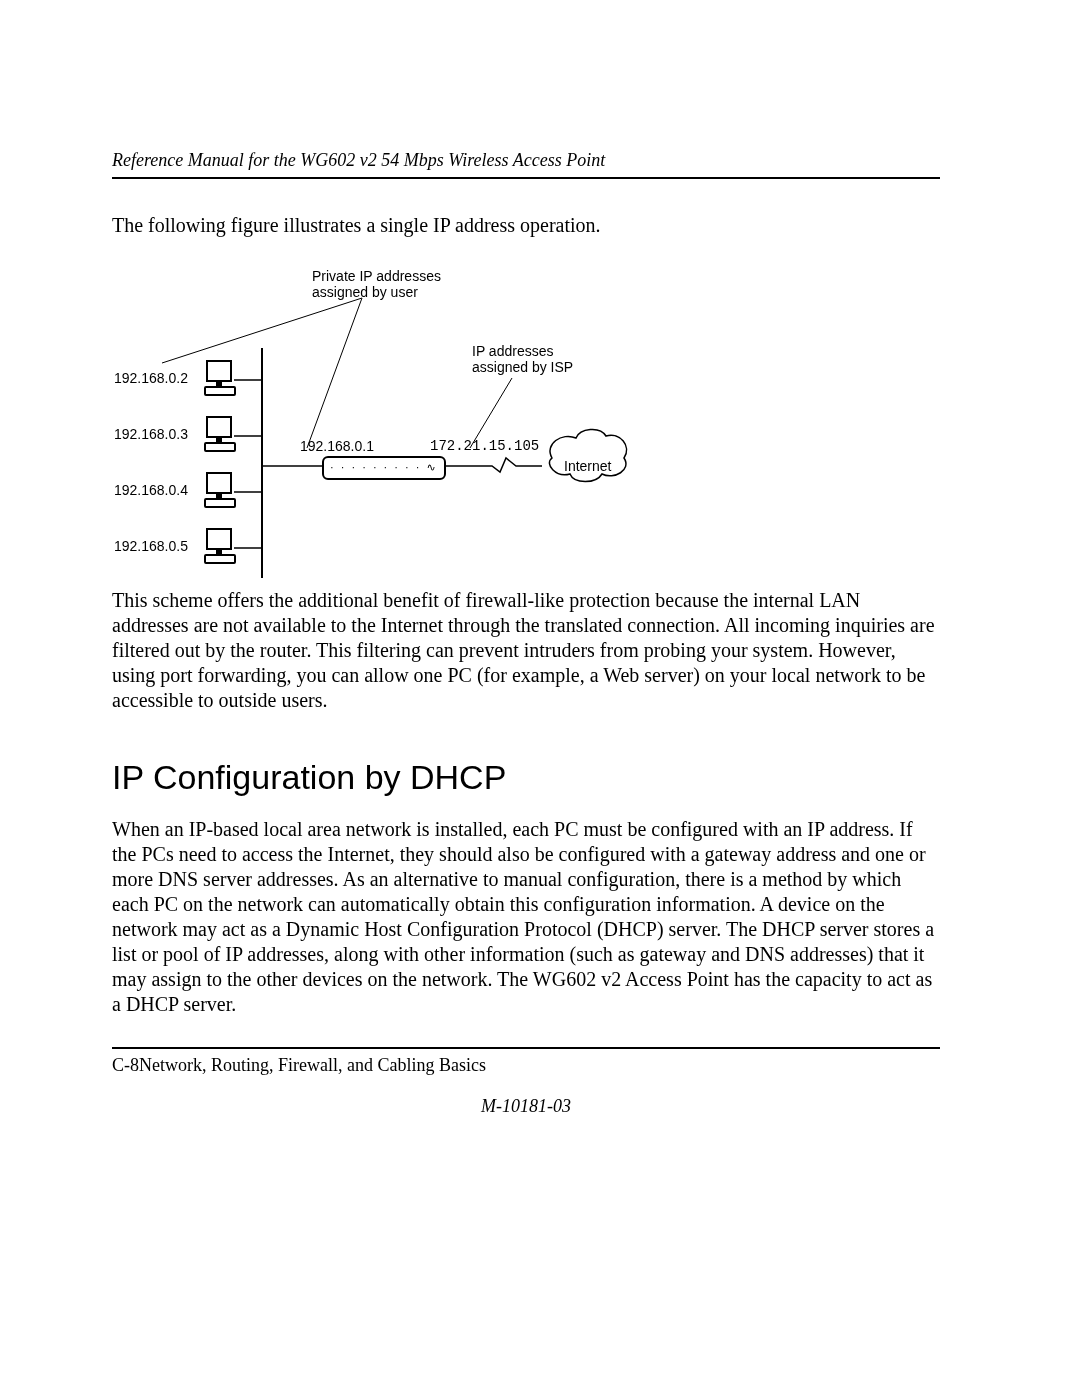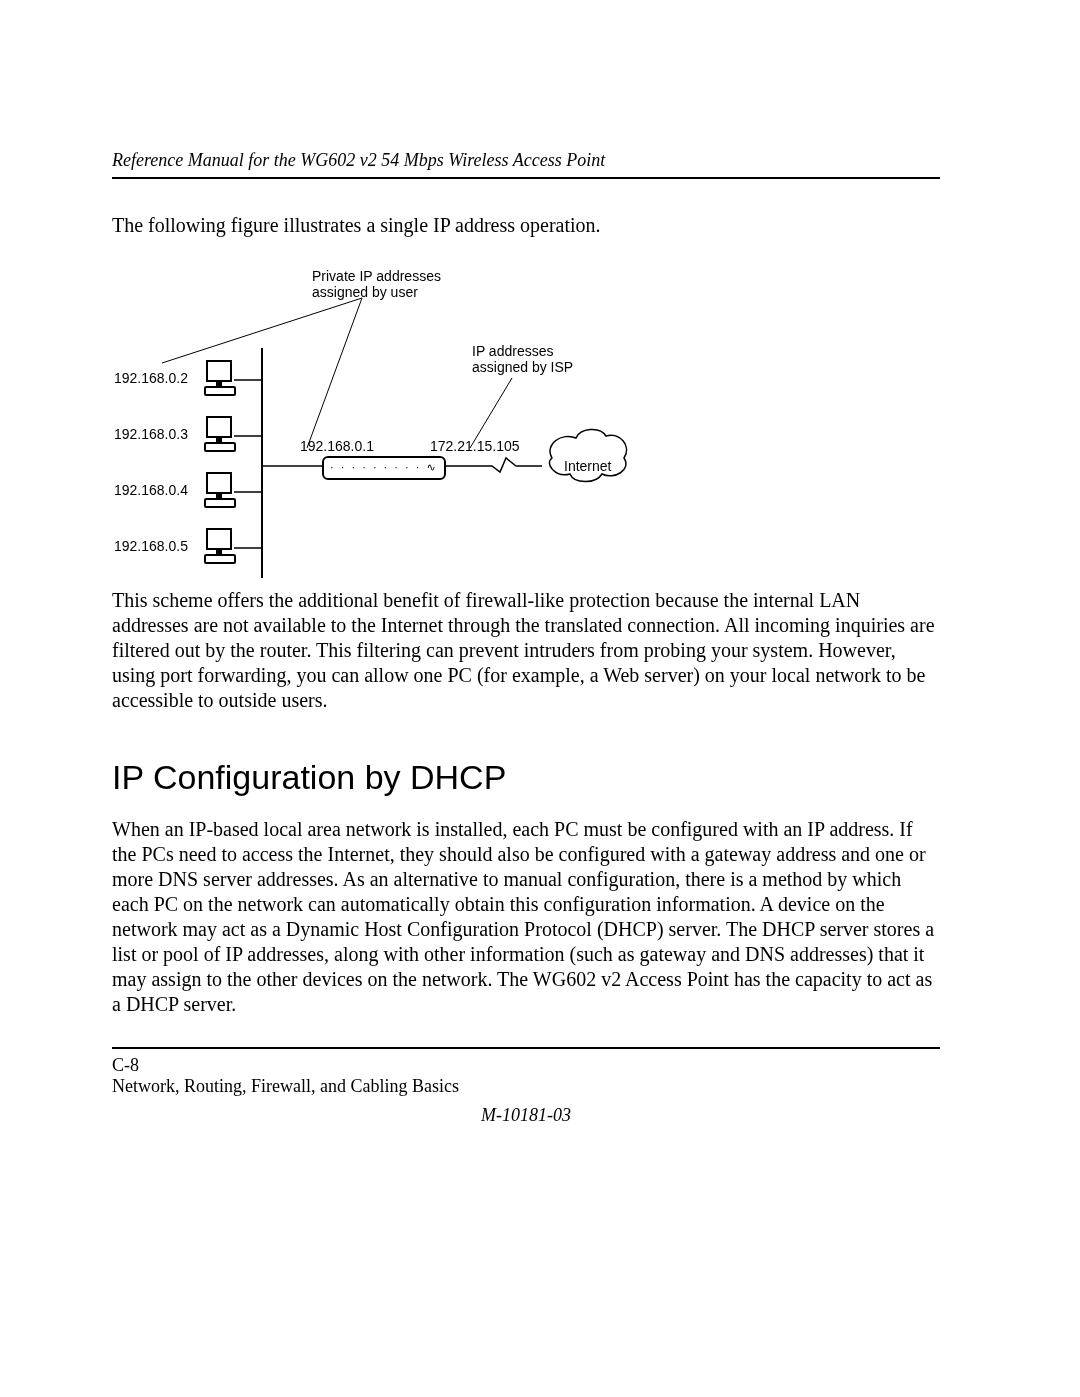--- a/index.html
+++ b/index.html
@@ -43,30 +43,28 @@
     margin: 18px 0 36px 0;
   }
   .h2 {
     font-family: Arial, Helvetica, sans-serif;
     font-weight: normal;
     font-size: 34px;
     margin: 45px 0 20px 0;
   }
   .footer-row {
     display: flex;
-    justify-content: space-between;
     font-size: 18px;
     margin-top: 6px;
-    flex-direction: column;
   }
   .docnum {
     text-align: center;
     font-style: italic;
     font-size: 18px;
-    margin-top: 8px;
+    margin-top: 20px;
   }
   .ital { font-style: italic; }
 
   
   .diagram {
     position: relative;
     width: 530px;
     height: 330px;
     margin: 4px 0 0 0;
     font-family: Arial, Helvetica, sans-serif;
@@ -195,21 +193,21 @@
 
     <div class="ip-label" style="left:2px; top:112px;">192.168.0.2</div>
     <div class="ip-label" style="left:2px; top:168px;">192.168.0.3</div>
     <div class="ip-label" style="left:2px; top:224px;">192.168.0.4</div>
     <div class="ip-label" style="left:2px; top:280px;">192.168.0.5</div>
 
     <div class="router" style="left:210px; top:198px;">
       <span class="router-dots">· · · · · · · · · ∿</span>
     </div>
     <div class="ip-label" style="left:188px; top:180px;">192.168.0.1</div>
-    <div class="ip-label" style="left:318px; top:180px;">172.21.15.105</div>
+    <div class="ip-label" style="left:318px; top:180px;font-family:Liberation Mono, monospace;">172.21.15.105</div>
 
     <div class="ip-label" style="left:452px; top:200px;">Internet</div>
   </div>
 
 
   <p class="body-text">This scheme offers the additional benefit of firewall-like protection because the internal LAN addresses are not available to the Internet through the translated connection. All incoming inquiries are filtered out by the router. This filtering can prevent intruders from probing your system. However, using port forwarding, you can allow one PC (for example, a Web server) on your local network to be accessible to outside users.</p>
 
 
   <div class="h2">IP Configuration by DHCP</div>
 

